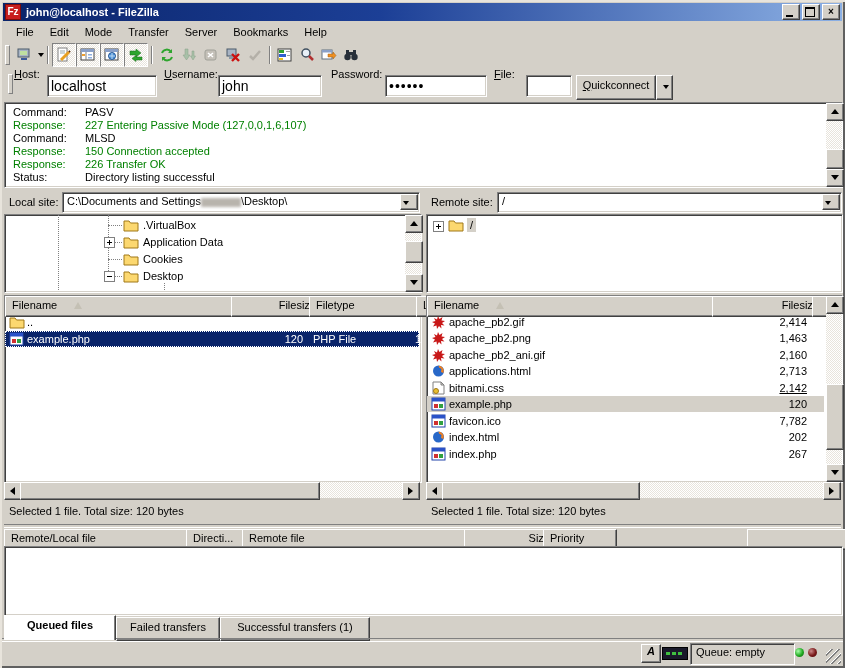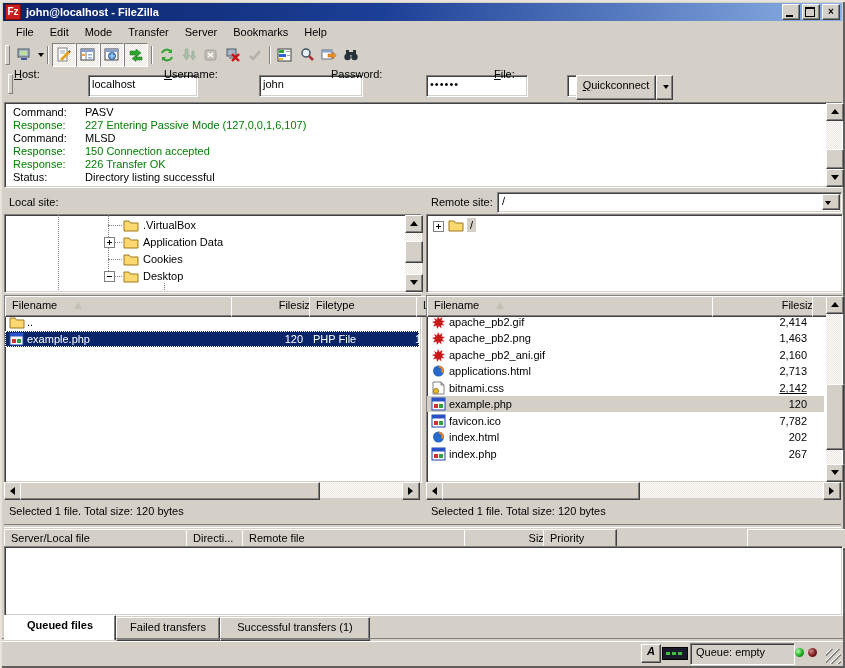--- a/index.html
+++ b/index.html
@@ -33,21 +33,21 @@
   .grip{width:3px;height:18px;margin:0 3px;border:1px solid;border-color:#fff #808080 #808080 #fff;}
   .tsep{width:1px;height:18px;background:#808080;border-right:1px solid #fff;margin:0 3px;}
   .tbtn{width:22px;height:22px;display:flex;align-items:center;justify-content:center;}
   .tbtn.pressed{border:1px solid;border-color:#808080 #fff #fff #808080;}
   .drop-arrow{width:0;height:0;border-left:3px solid transparent;border-right:3px solid transparent;border-top:4px solid #000;margin-left:3px;}
   
   .qcbar{left:2px;top:68px;width:841px;height:31px;}
   .qlabel{position:absolute;top:68px;}
   .ul-first::first-letter{text-decoration:underline;}
   .field{position:absolute;top:75px;height:18px;background:#fff;border:1px solid;border-color:#808080 #fff #fff #808080;
-         box-shadow:inset 1px 1px 0 #404040, inset -1px -1px 0 #d4d0c8;padding:2px 3px 0 3px;font-size:11px;margin-left:41px;}
+         box-shadow:inset 1px 1px 0 #404040, inset -1px -1px 0 #d4d0c8;padding:2px 3px 0 3px;font-size:14px;}
   .qc-btn{position:absolute;top:75px;height:20px;text-align:center;padding-top:3px;}
   
   .logline{position:absolute;left:8px;width:740px;height:13px;white-space:nowrap;}
   .loglabel{display:inline-block;width:72px;}
   .c-response{color:#008000;}
   .c-command{color:#000;}
   .c-status{color:#000;}
   
   .sbtn{position:absolute;width:16px;height:16px;}
   .tri{position:absolute;width:0;height:0;}
@@ -262,20 +262,24 @@
           <span class="tri tri-up"></span>
         </div>
       <div class="thumb raised" style="left:0;top:46px;width:16px;height:18px;"></div>
       <div class="sbtn raised" style="left:0;top:66px;">
           <span class="tri tri-down"></span>
         </div>
     </div>
   </div>
 
   <span class="abs" style="left:9px;top:196px;">Local site:</span>
+  <div class="abs sunken white" style="left:62px;top:192px;width:356px;height:19px;">
+    <span class="combo-text"><span>C:\Documents and Settings</span><span class="redact"></span><span>\Desktop\</span></span>
+    <div class="combo-drop raised"><span class="drop-arrow" style="margin:5px 0 0 2px;display:inline-block;"></span></div>
+  </div>
 
   <span class="abs" style="left:431px;top:196px;">Remote site:</span>
   <div class="abs sunken white" style="left:497px;top:192px;width:343px;height:19px;">
     <span class="combo-text">/</span>
     <div class="combo-drop raised"><span class="drop-arrow" style="margin:5px 0 0 2px;display:inline-block;"></span></div>
   </div>
 
   <div class="abs sunken white" style="left:4px;top:214px;width:416px;height:77px;">
     <div class="guide-v" style="left:53px;top:0;height:75px;"></div>
     <div class="guide-v" style="left:103px;top:0;height:66px;"></div>
@@ -471,21 +475,21 @@
     <div class="sbtn raised" style="right:0;top:0;">
         <span class="tri tri-right"></span>
       </div>
   </div>
 
   <div class="abs statusline" style="left:4px;top:500px;width:412px;">Selected 1 file. Total size: 120 bytes</div>
   <div class="abs statusline" style="left:426px;top:500px;width:412px;">Selected 1 file. Total size: 120 bytes</div>
   <div class="abs" style="left:4px;top:524px;width:837px;height:2px;border-top:1px solid #808080;border-bottom:1px solid #fff;"></div>
 
   <div class="abs" style="left:4px;top:529px;width:837px;height:17px;">
-    <div class="hseg" style="left:0;top:0;width:182px;"><span>Server/Local file</span></div>
+    <div class="hseg" style="left:0;top:0;width:182px;"><span>Remote/Local file</span></div>
     <div class="hseg" style="left:182px;top:0;width:56px;"><span>Directi...</span></div>
     <div class="hseg" style="left:238px;top:0;width:222px;"><span>Remote file</span></div>
     <div class="hseg right" style="left:460px;top:0;width:79px;"><span>Size</span></div>
     <div class="hseg" style="left:539px;top:0;width:62px;"><span>Priority</span></div>
     <div class="hseg" style="left:743px;top:0;width:94px;"></div>
   </div>
 
   <div class="abs sunken white" style="left:4px;top:546px;width:837px;height:68px;"></div>
 
   <div class="abs tab active" style="left:4px;top:615px;width:110px;">Queued files</div>

